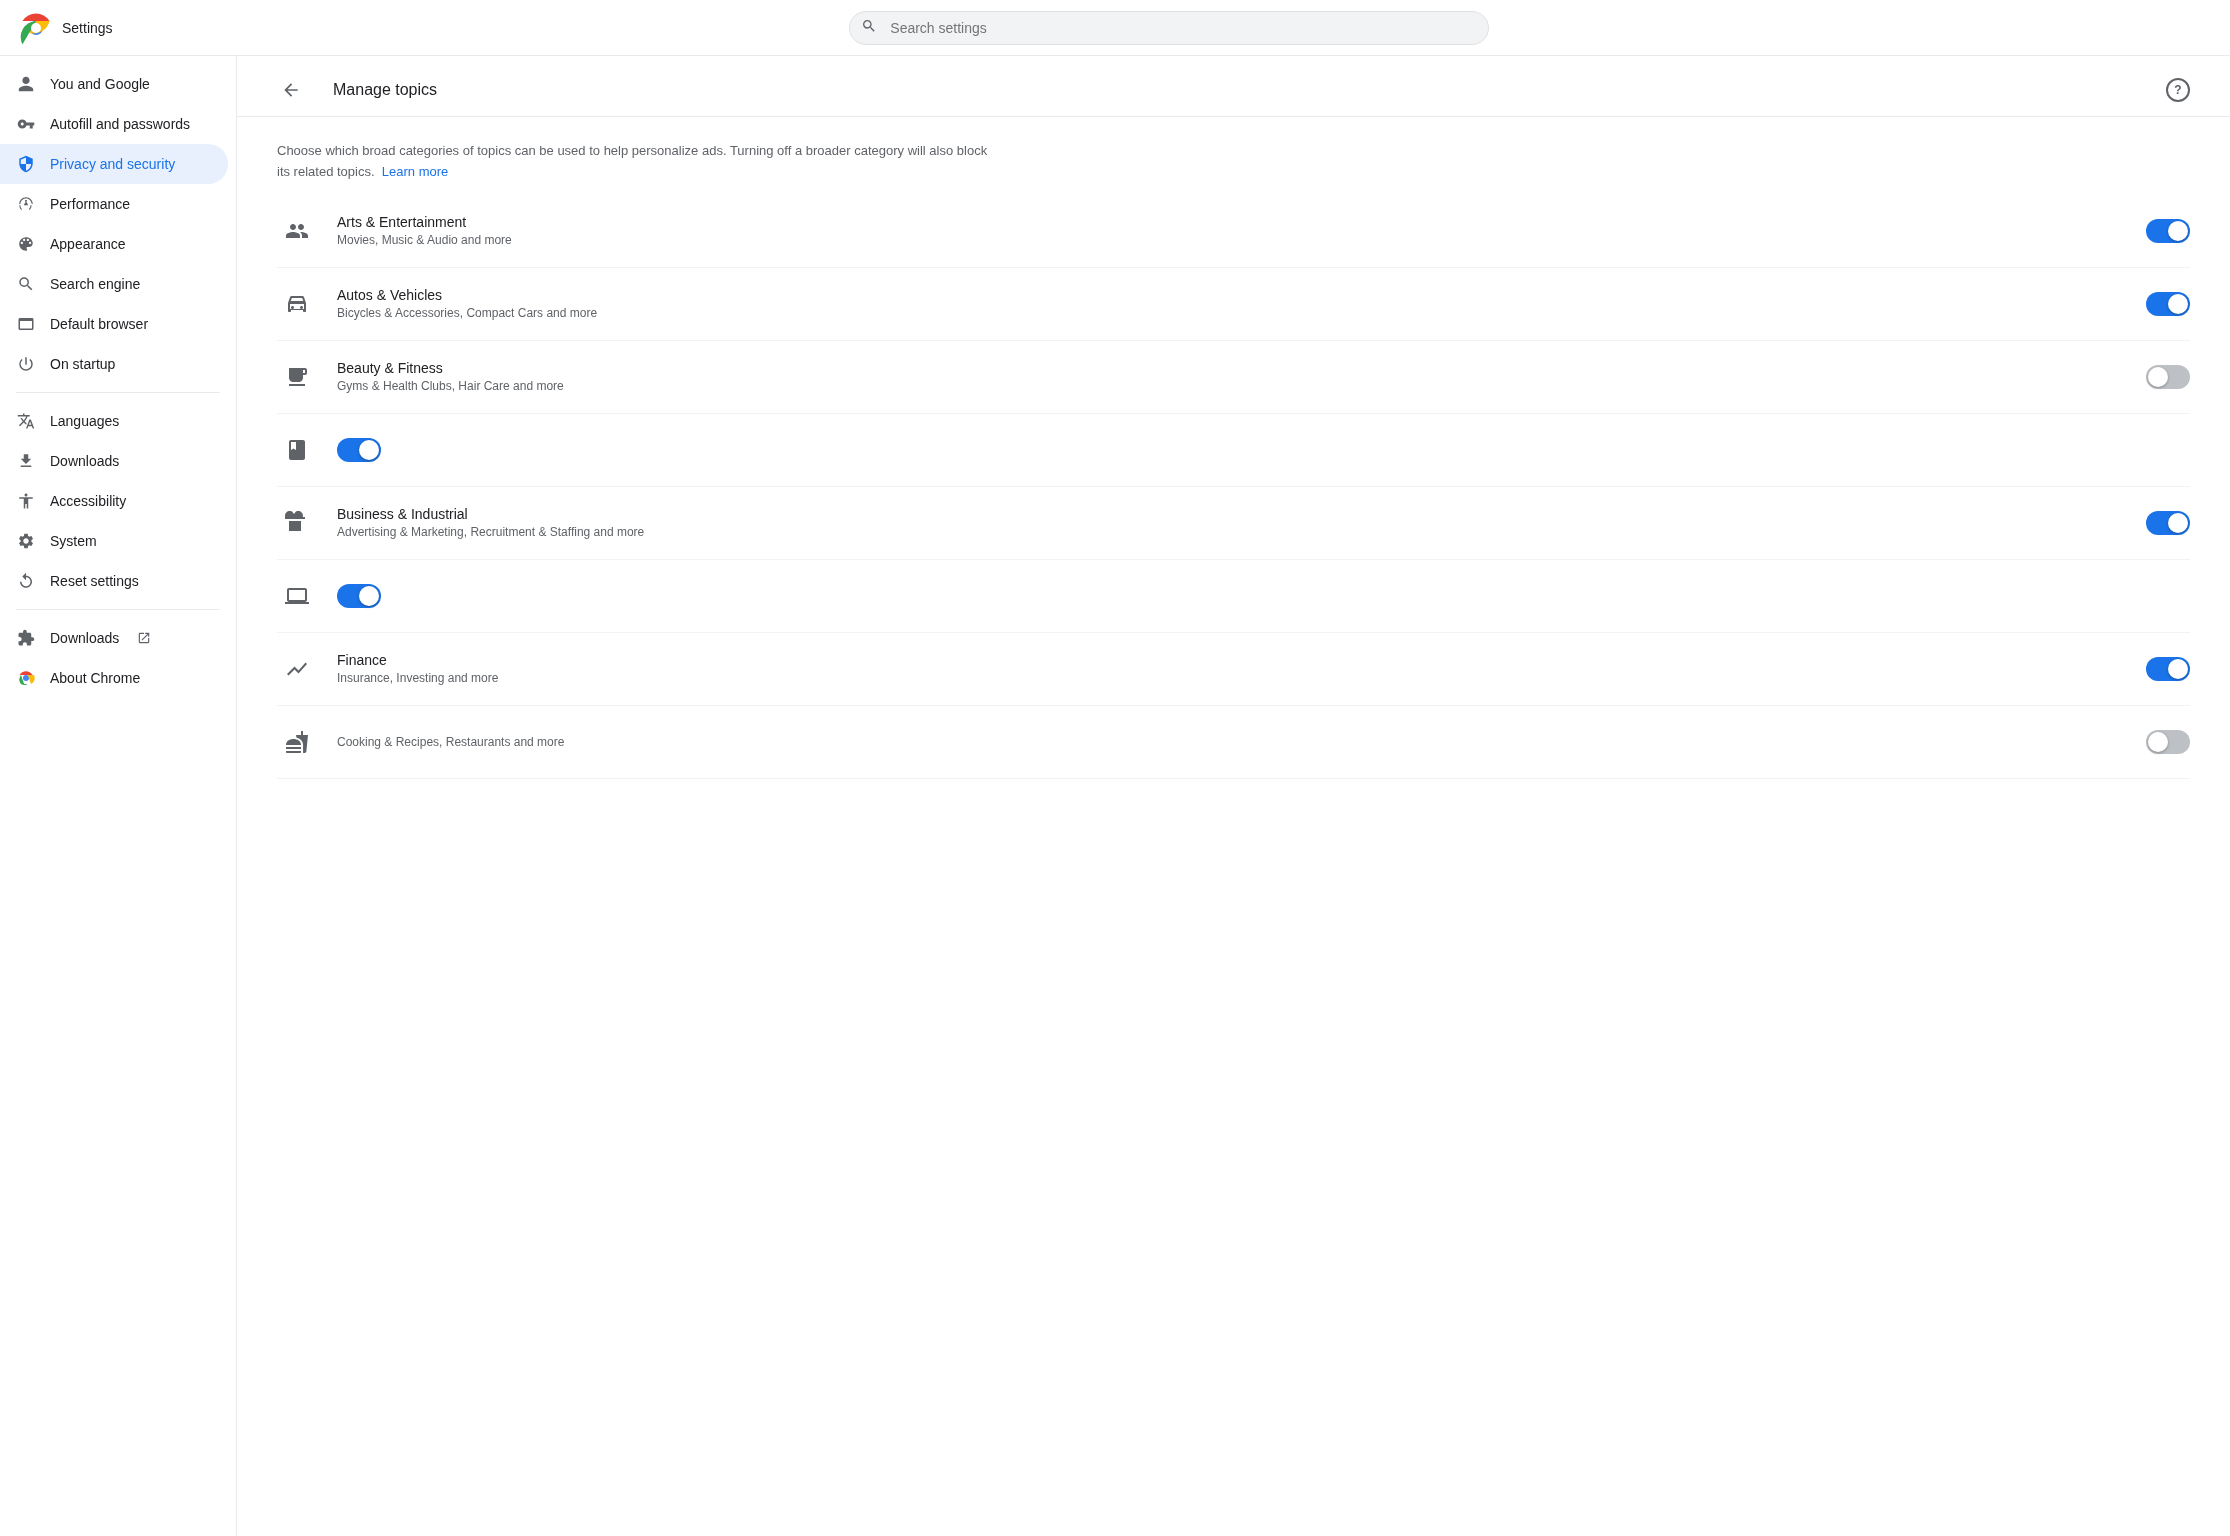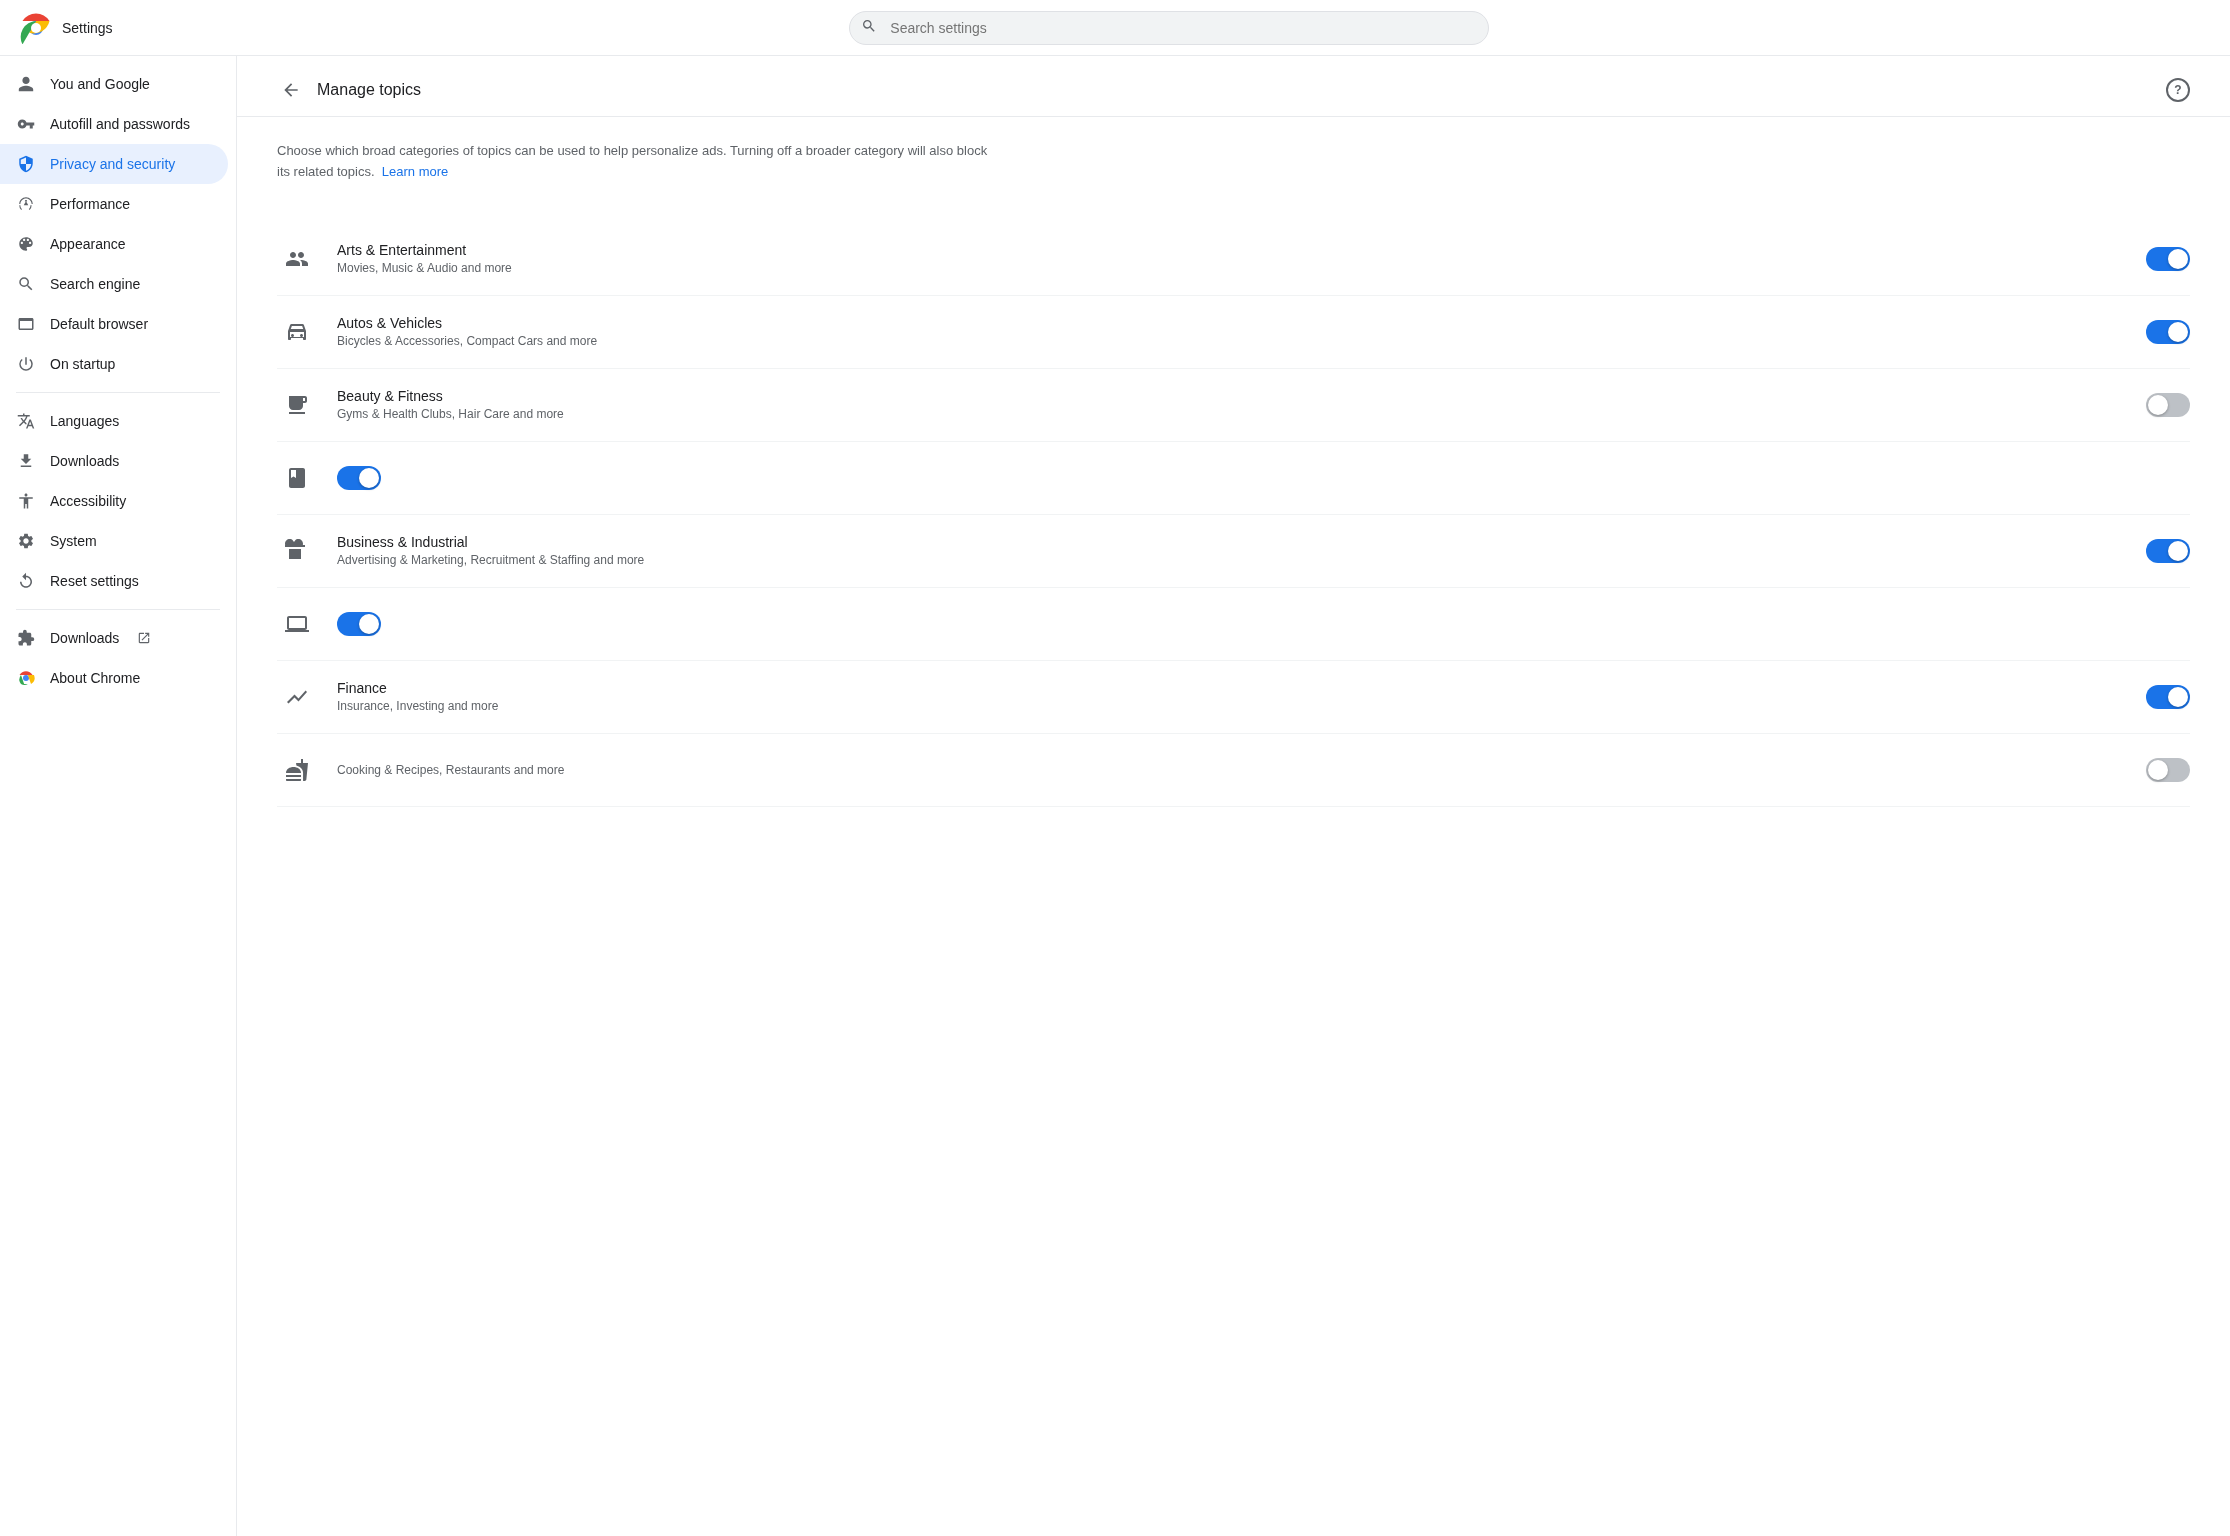--- a/index.html
+++ b/index.html
@@ -136,21 +136,21 @@
       padding: 20px 40px 12px 40px;
       position: sticky;
       top: 0;
       background: #fff;
       z-index: 10;
       border-bottom: 1px solid #e8eaed;
     }
     .content-header-left {
       display: flex;
       align-items: center;
-      gap: 12px;
+      gap: 28px;
     }
     .back-btn {
       background: none;
       border: none;
       cursor: pointer;
       display: flex;
       align-items: center;
       justify-content: center;
       color: #5f6368;
       padding: 4px;
@@ -177,21 +177,21 @@
     }
 
     .content-body {
       padding: 24px 40px;
     }
 
     .description {
       font-size: 13px;
       color: #5f6368;
       line-height: 1.6;
-      margin-bottom: 40px;
+      margin-bottom: 12px;
       max-width: 720px;
     }
     .description a {
       color: #1a73e8;
       text-decoration: none;
     }
 
     
     .topic-item {
       display: flex;

